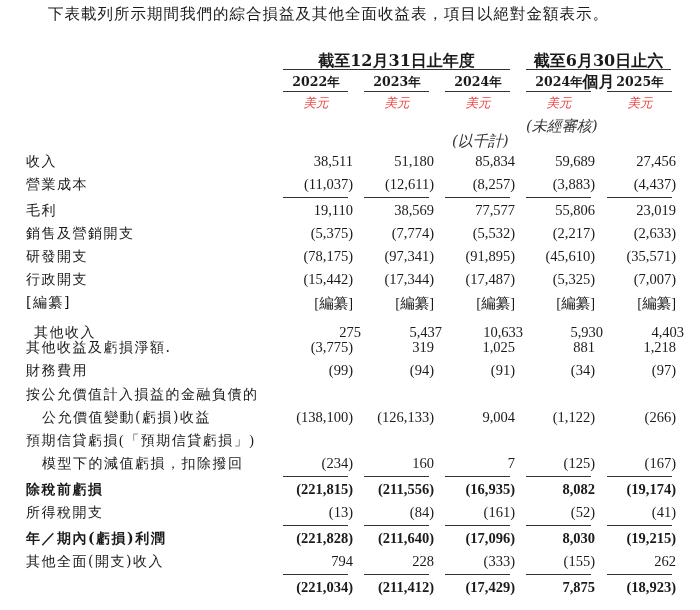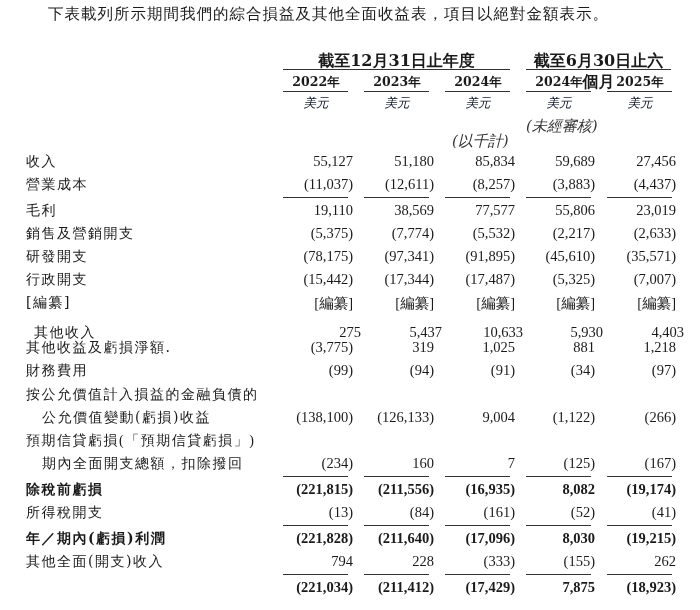--- a/index.html
+++ b/index.html
@@ -2,21 +2,21 @@
 <html><head>
 <meta charset="utf-8">
 <style>
   html, body { margin:0; padding:0; background:#ffffff; }
   body { width:700px; height:610px; position:relative; overflow:hidden;
          font-family: "DejaVu Serif", "Liberation Serif", serif; color:#1a1a1a; }
   .intro { position:absolute; left:48px; top:4px; font-size:15.5px; letter-spacing:1px; }
   .grp-title { position:absolute; font-weight:bold; font-size:16px; text-align:center; }
   .hline { position:absolute; height:0; border-top:1.3px solid #333; }
   .yr { position:absolute; font-weight:bold; font-size:12.5px; text-align:center; width:66px; }
-  .cur { position:absolute; font-style:italic; font-size:12.5px; text-align:center; width:66px; color:#0f172a; }
+  .cur { position:absolute; font-style:italic; font-size:12.5px; text-align:center; width:66px; color:#ef4444; }
   .note { position:absolute; font-style:italic; font-size:15px; color:#333; }
   .row { position:absolute; left:0; width:700px; height:22px; }
   .label { position:absolute; left:26px; font-size:14px; letter-spacing:1.5px; white-space:nowrap; }
   .label.indent { left:42px; }
   .label.bold { font-weight:bold; }
   .val { position:absolute; width:80px; text-align:right; font-family:"Liberation Serif", serif; font-size:14.5px; white-space:nowrap; }
   .val.bold { font-weight:bold; }
   .c0 { left:273px; } .c1 { left:354px; } .c2 { left:435px; } .c3 { left:515px; } .c4 { left:596px; }
   .pos { padding-right:5px; }
 </style>
@@ -46,21 +46,21 @@
 <div class="cur" style="left:445px; top:95px;">美元</div>
 <div class="cur" style="left:526px; top:95px;">美元</div>
 <div class="cur" style="left:607px; top:95px;">美元</div>
 
 <div class="note" style="left:526px; top:117px;">(未經審核)</div>
 <div class="note" style="left:452px; top:132px;">(以千計)</div>
 
 <div id="rows">
     <div class="row" style="top: 153px;">
       <span class="label">收入</span>
-      <span class="val c0 pos">55,127</span>
+      <span class="val c0 pos">38,511</span>
       <span class="val c1 pos">51,180</span>
       <span class="val c2 pos">85,834</span>
       <span class="val c3 pos">59,689</span>
       <span class="val c4 pos">27,456</span>
     </div>
     <div class="row" style="top: 176px;">
       <span class="label">營業成本</span>
       <span class="val c0">(11,037)</span>
       <span class="val c1">(12,611)</span>
       <span class="val c2">(8,257)</span>
@@ -144,21 +144,21 @@
       <span class="val c0">(138,100)</span>
       <span class="val c1">(126,133)</span>
       <span class="val c2 pos">9,004</span>
       <span class="val c3">(1,122)</span>
       <span class="val c4">(266)</span>
     </div>
     <div class="row" style="top: 432px; font-family: Liberation Serif, serif;">
       <span class="label">預期信貸虧損(「預期信貸虧損」)</span>
     </div>
     <div class="row" style="top: 455px;">
-      <span class="label indent">期內全面開支總額，扣除撥回</span>
+      <span class="label indent">模型下的減值虧損，扣除撥回</span>
       <span class="val c0">(234)</span>
       <span class="val c1 pos">160</span>
       <span class="val c2 pos">7</span>
       <span class="val c3">(125)</span>
       <span class="val c4">(167)</span>
     </div>
     <div class="hline" style="left: 283px; width: 65px; top: 476px;"></div>
     <div class="hline" style="left: 364px; width: 65px; top: 476px;"></div>
     <div class="hline" style="left: 445px; width: 65px; top: 476px;"></div>
     <div class="hline" style="left: 526px; width: 65px; top: 476px;"></div>

